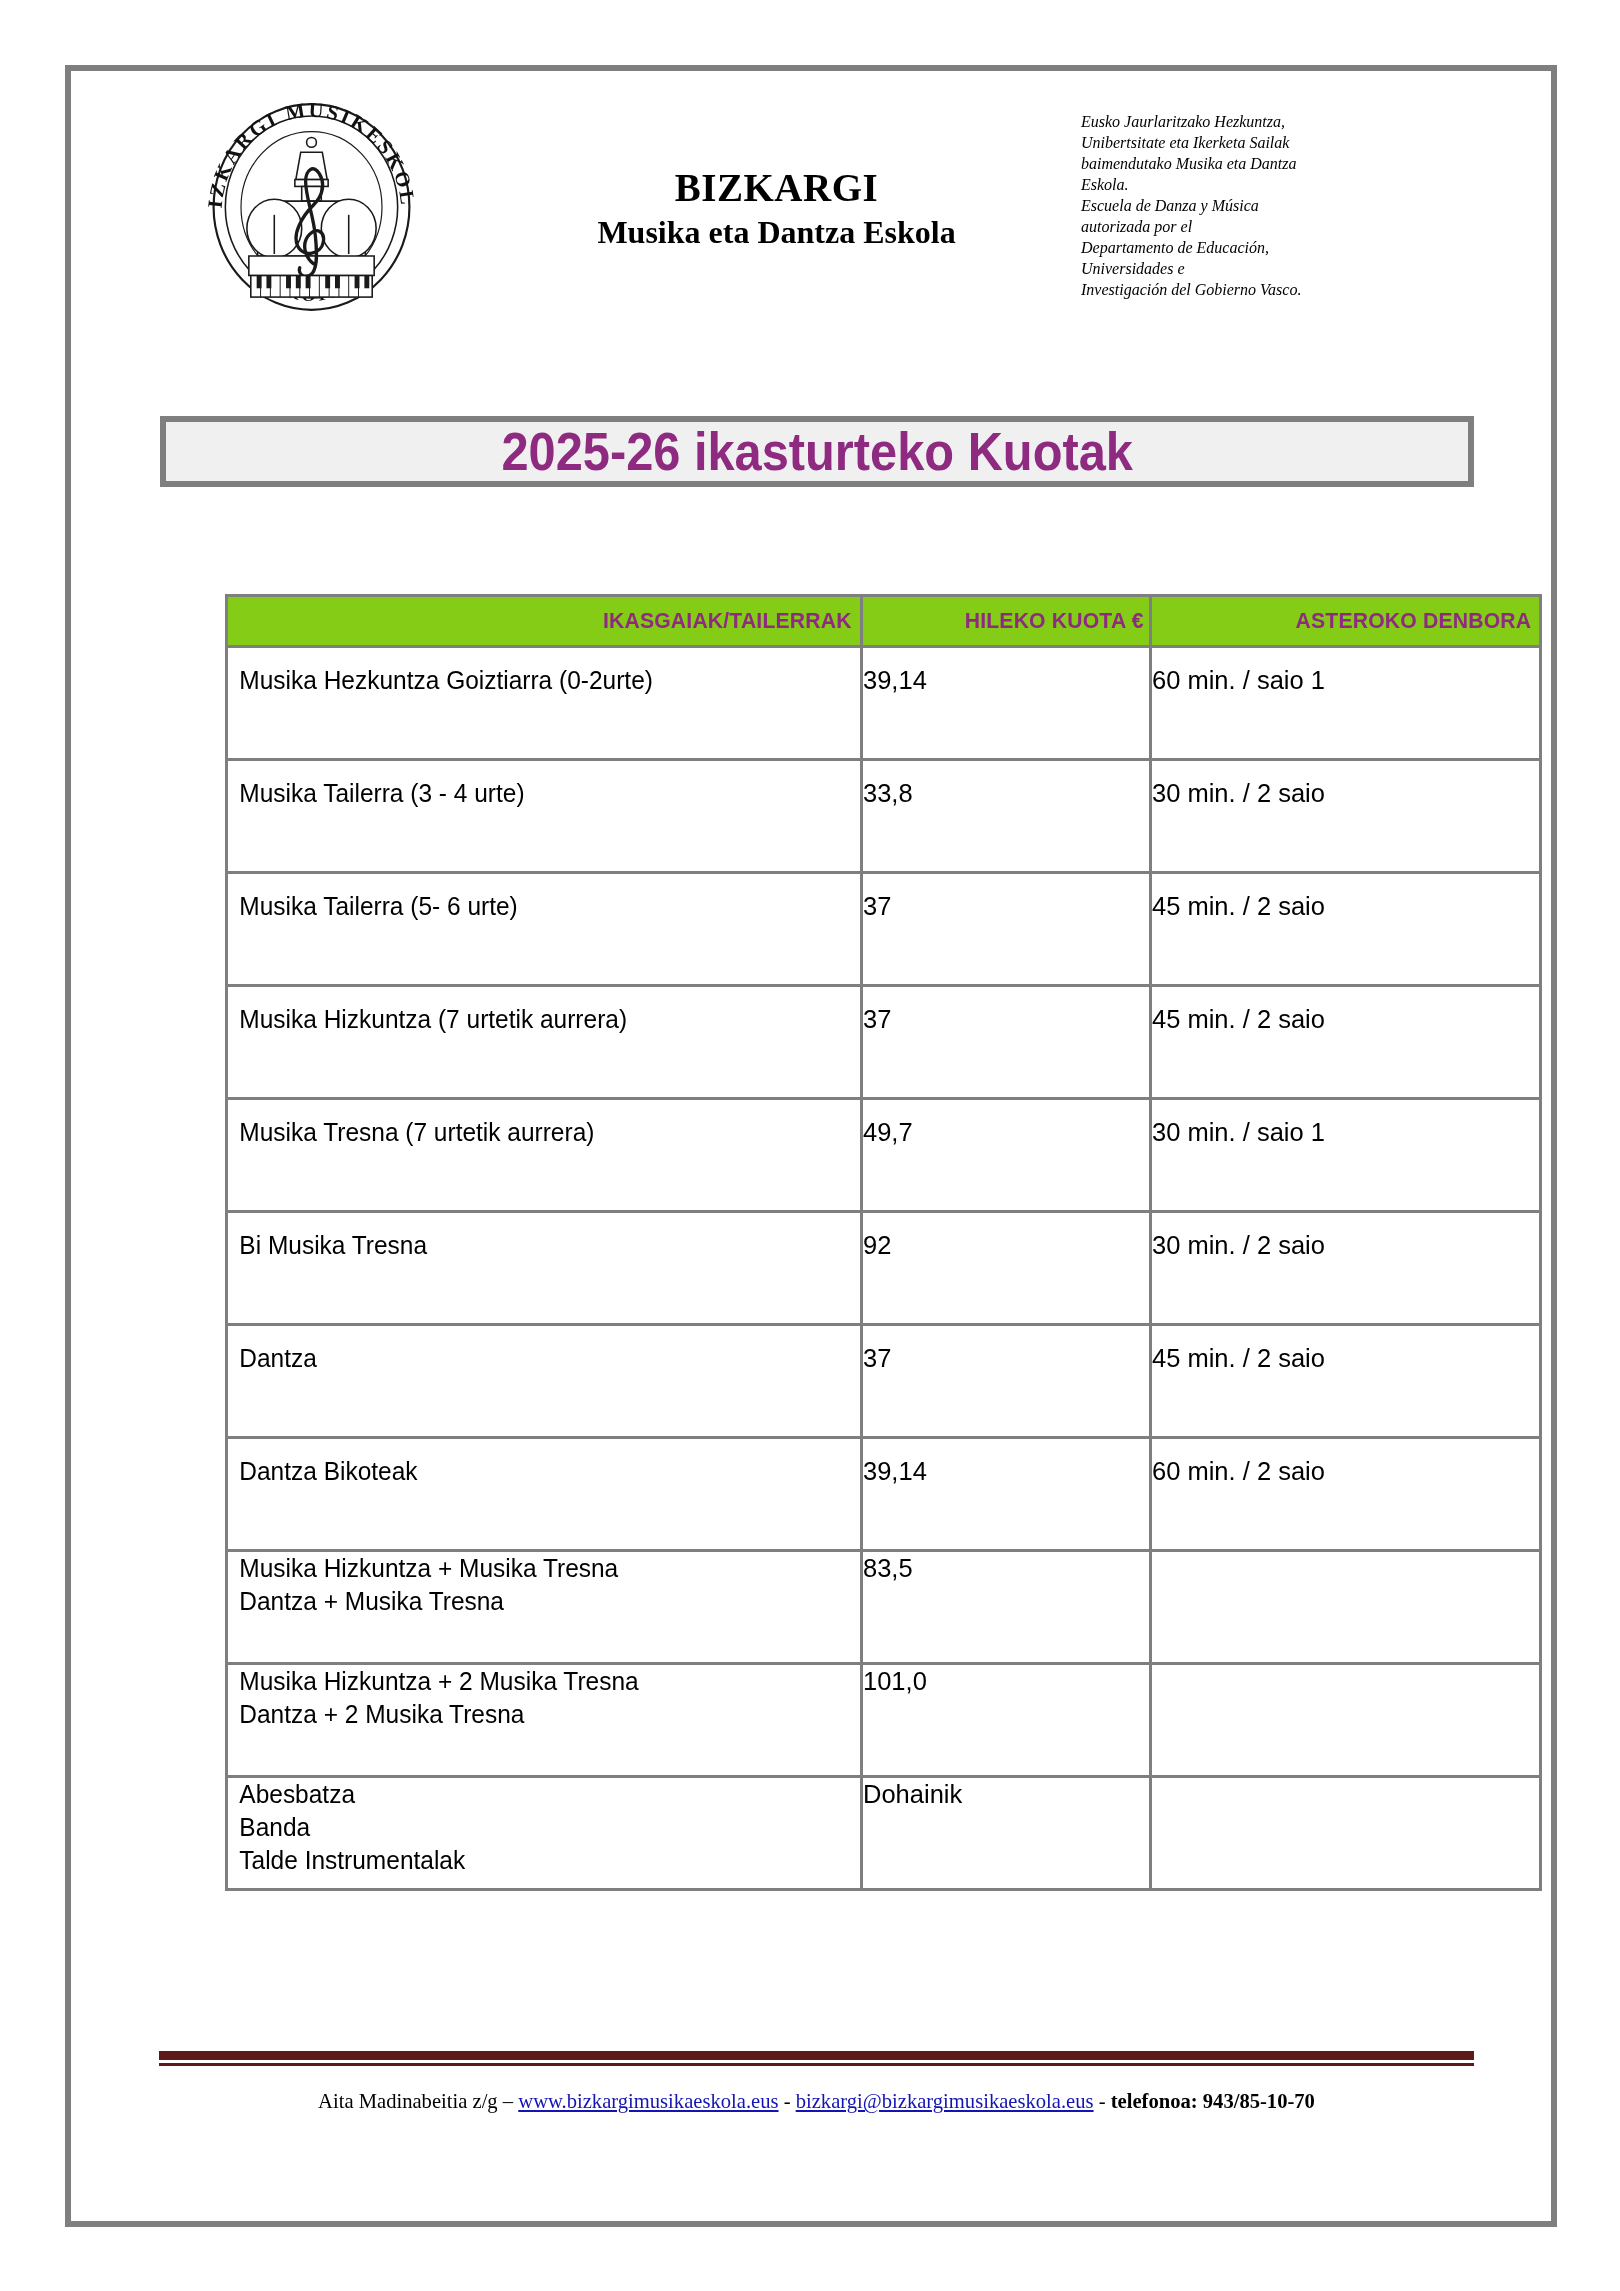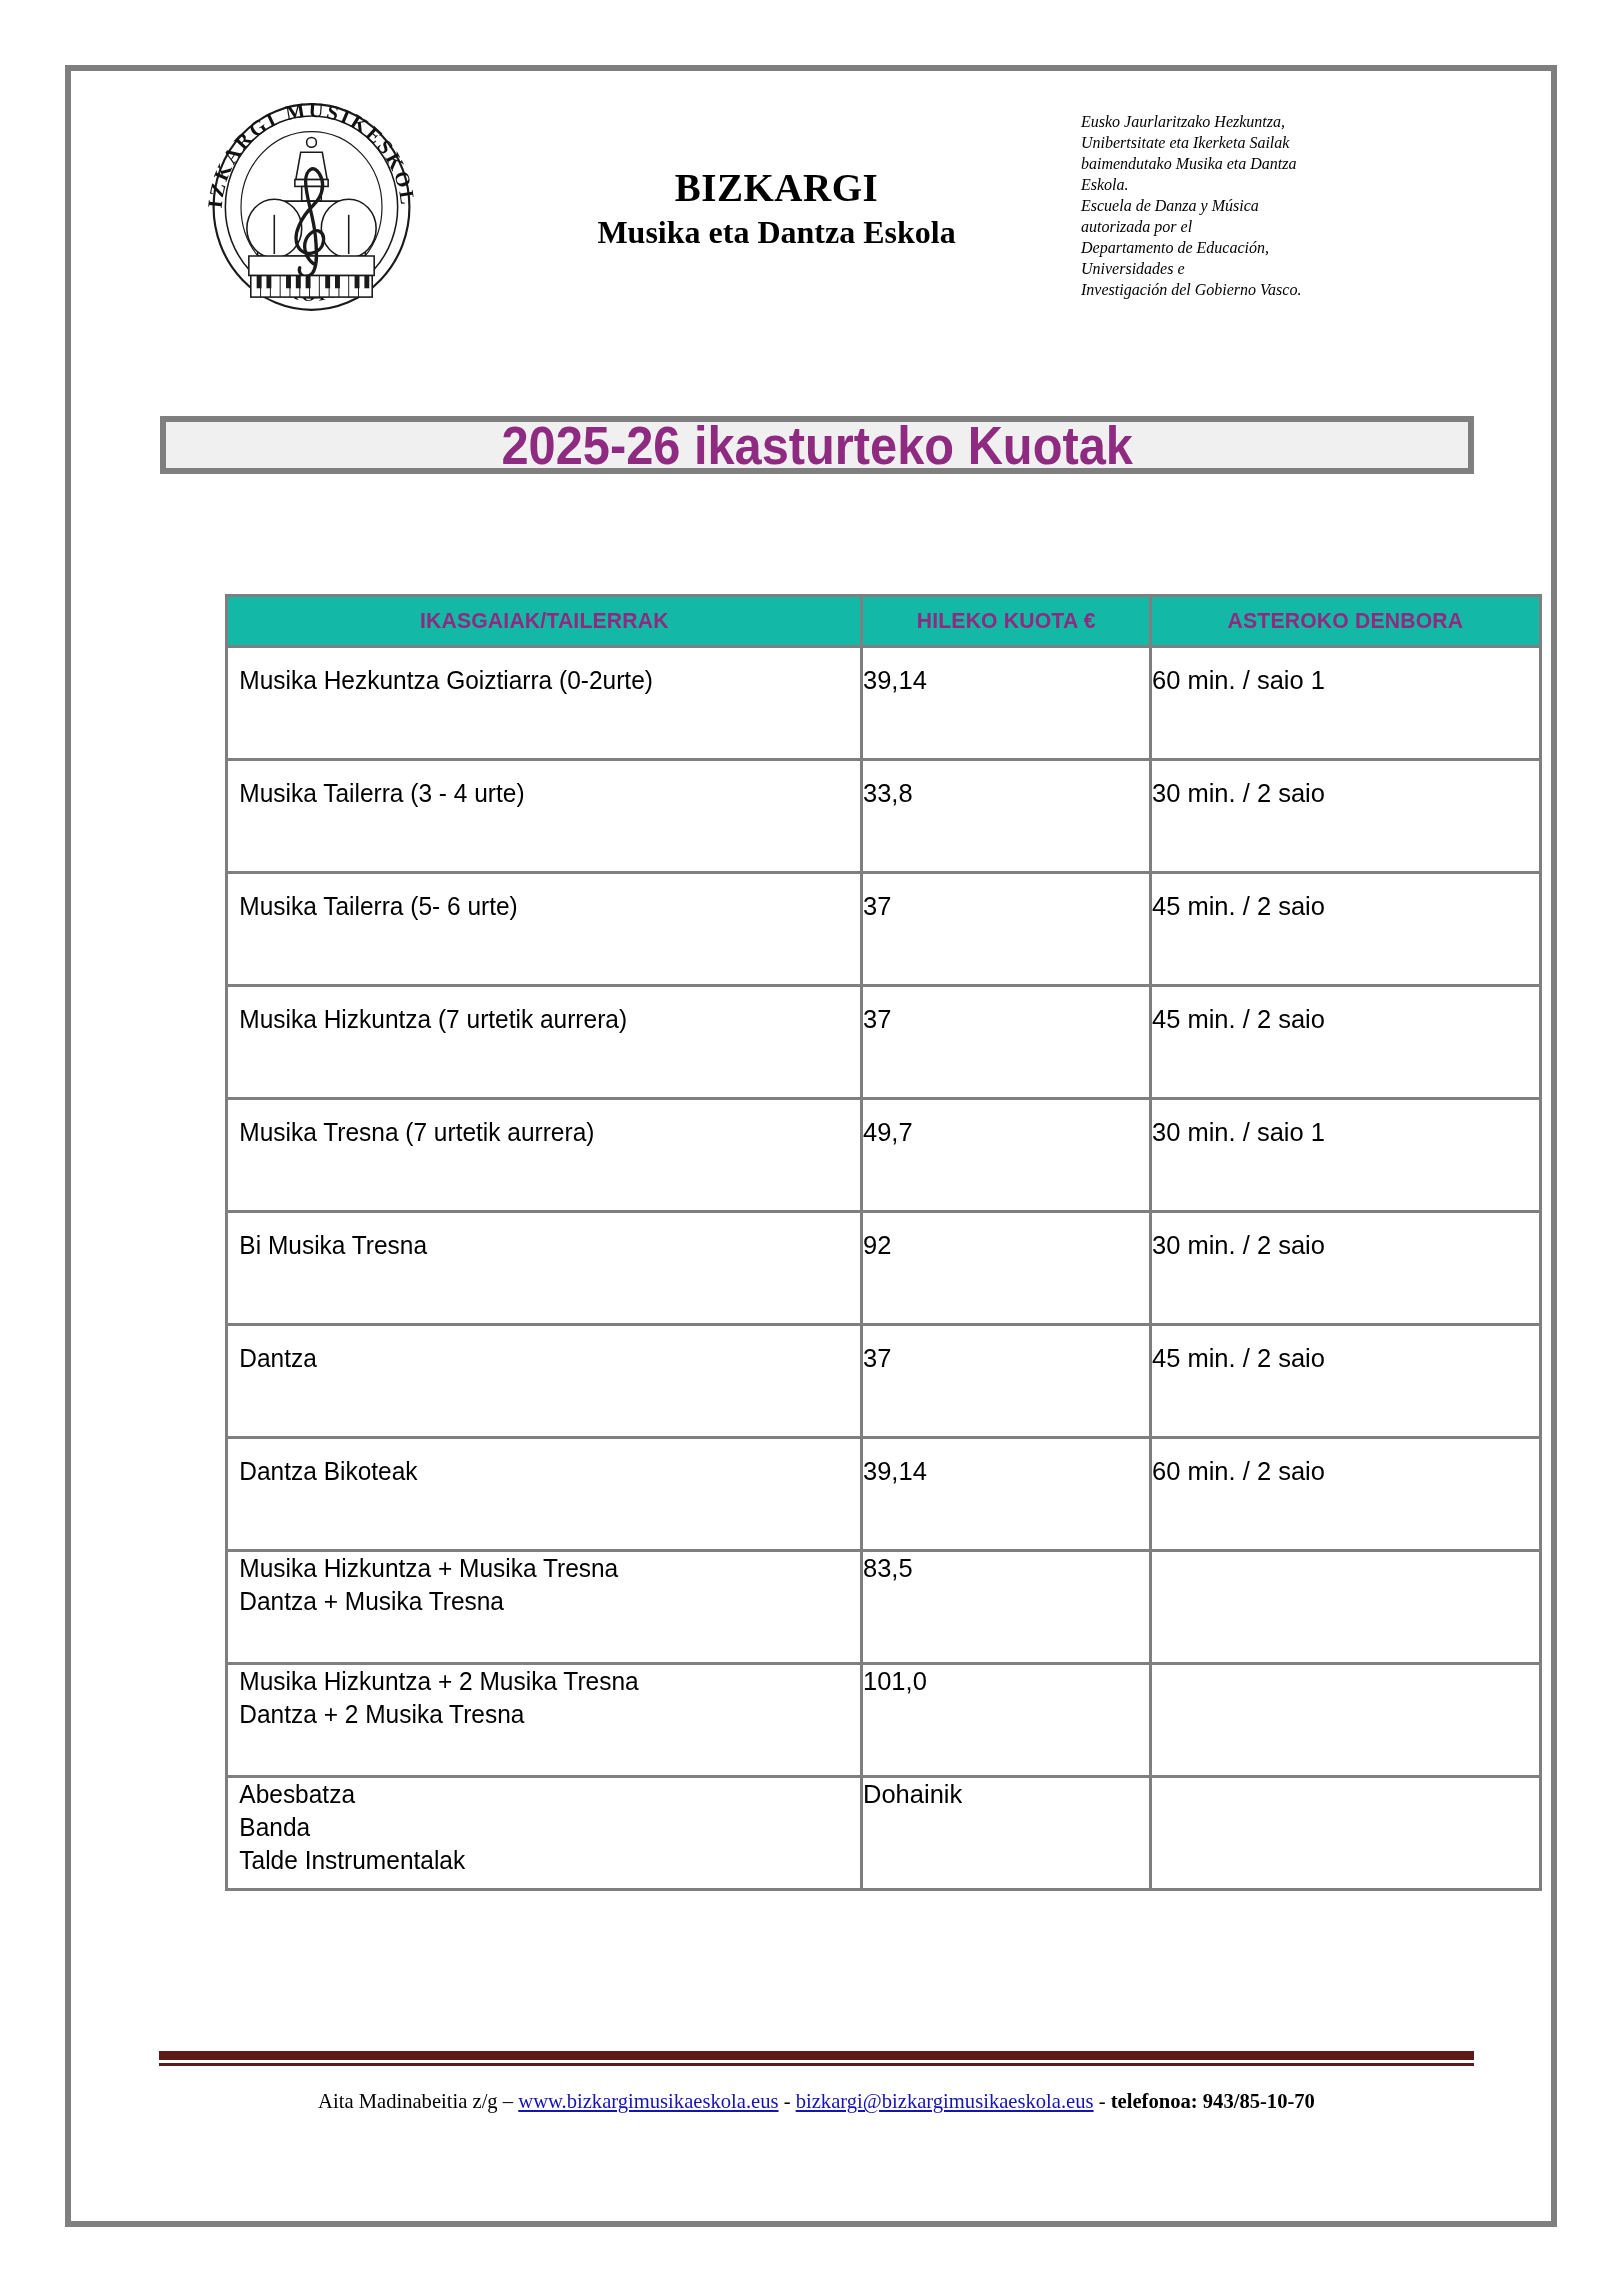--- a/index.html
+++ b/index.html
@@ -83,21 +83,21 @@
     color: #000000;
   }
   #authorisation div { white-space: nowrap; }
 
   
   #title-banner {
     position: absolute;
     left: 89px;
     top: 345px;
     width: 1314px;
-    height: 58px;
+    height: 71px;
     background: #f0f0f0;
     border: 6.9px solid #7f7f7f;
     box-sizing: border-box;
     display: flex;
     align-items: center;
     justify-content: center;
   }
   #title-banner .banner-text {
     font-family: "Liberation Sans Narrow", "Liberation Sans", sans-serif;
     font-weight: bold;
@@ -122,23 +122,23 @@
 
   #fee-table th,
   #fee-table td {
     border: 3.9px solid #7f7f7f;
     padding: 0;
     vertical-align: top;
     background: #ffffff;
   }
 
   #fee-table thead th {
-    background: #14b8a6;
+    background: #84cc16;
     height: 48px;
-    text-align: center;
+    text-align: right;
     vertical-align: middle;
   }
   #fee-table thead .hdr-text {
     font-family: "Liberation Sans Narrow", "Liberation Sans", sans-serif;
     font-weight: bold;
     font-size: 22.5px;
     color: #8e2b80;
     letter-spacing: 0.2px;
     transform: scaleX(0.94);
     display: inline-block;

